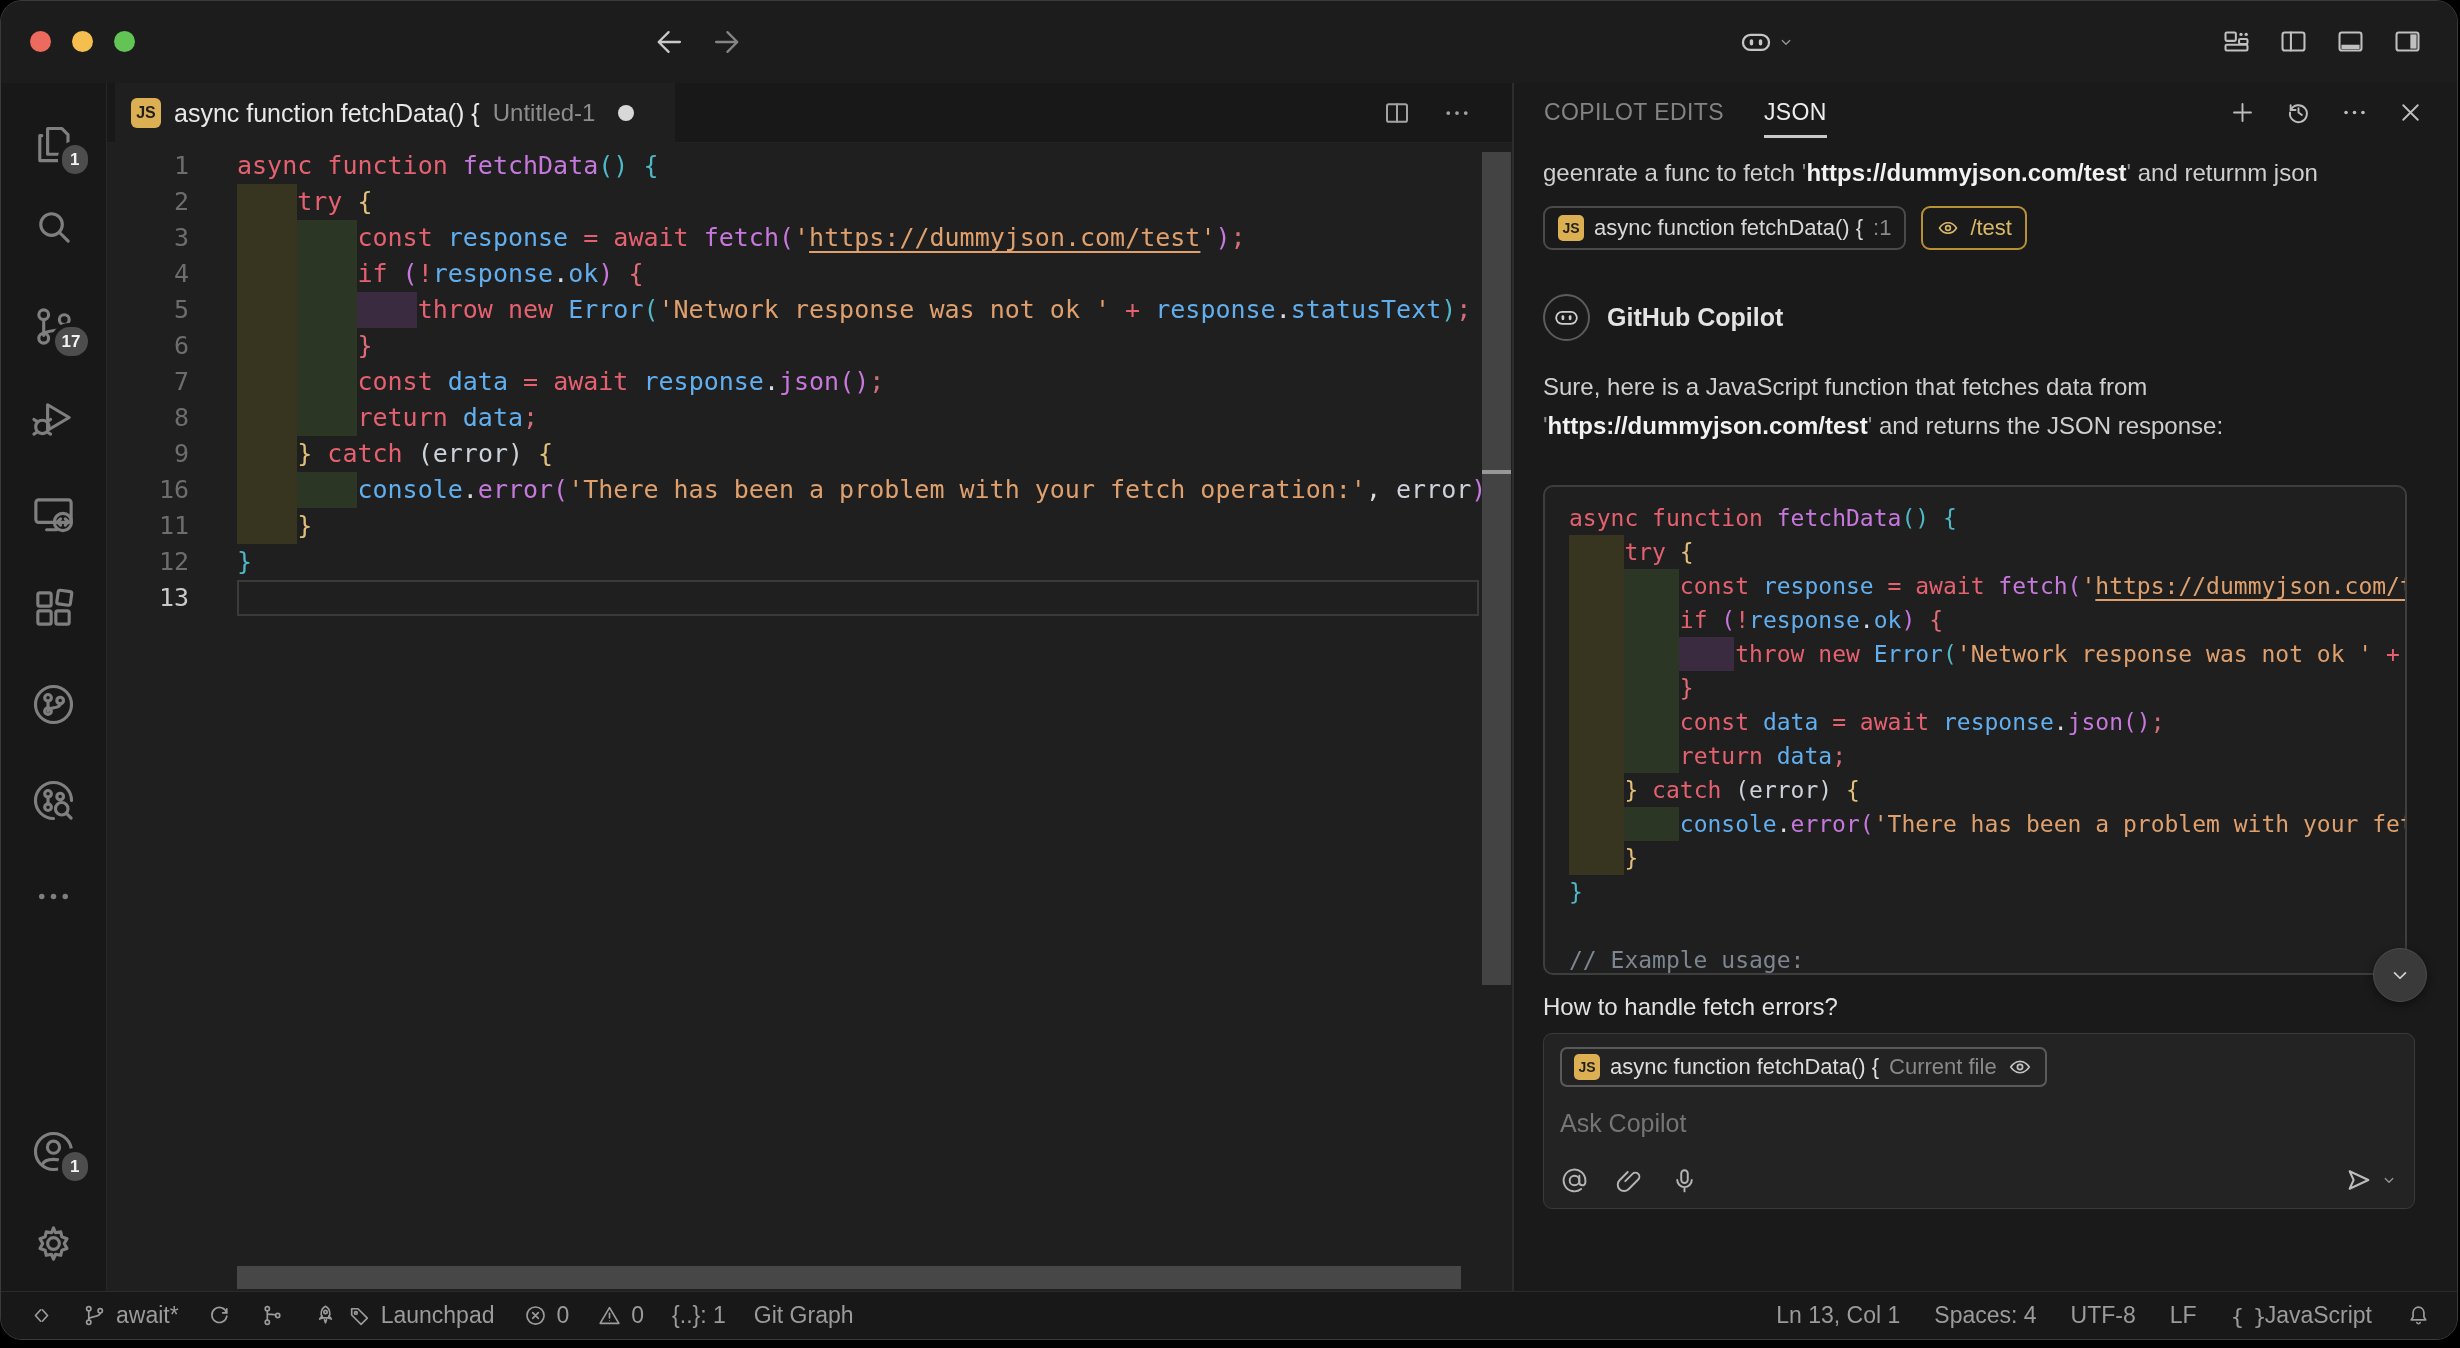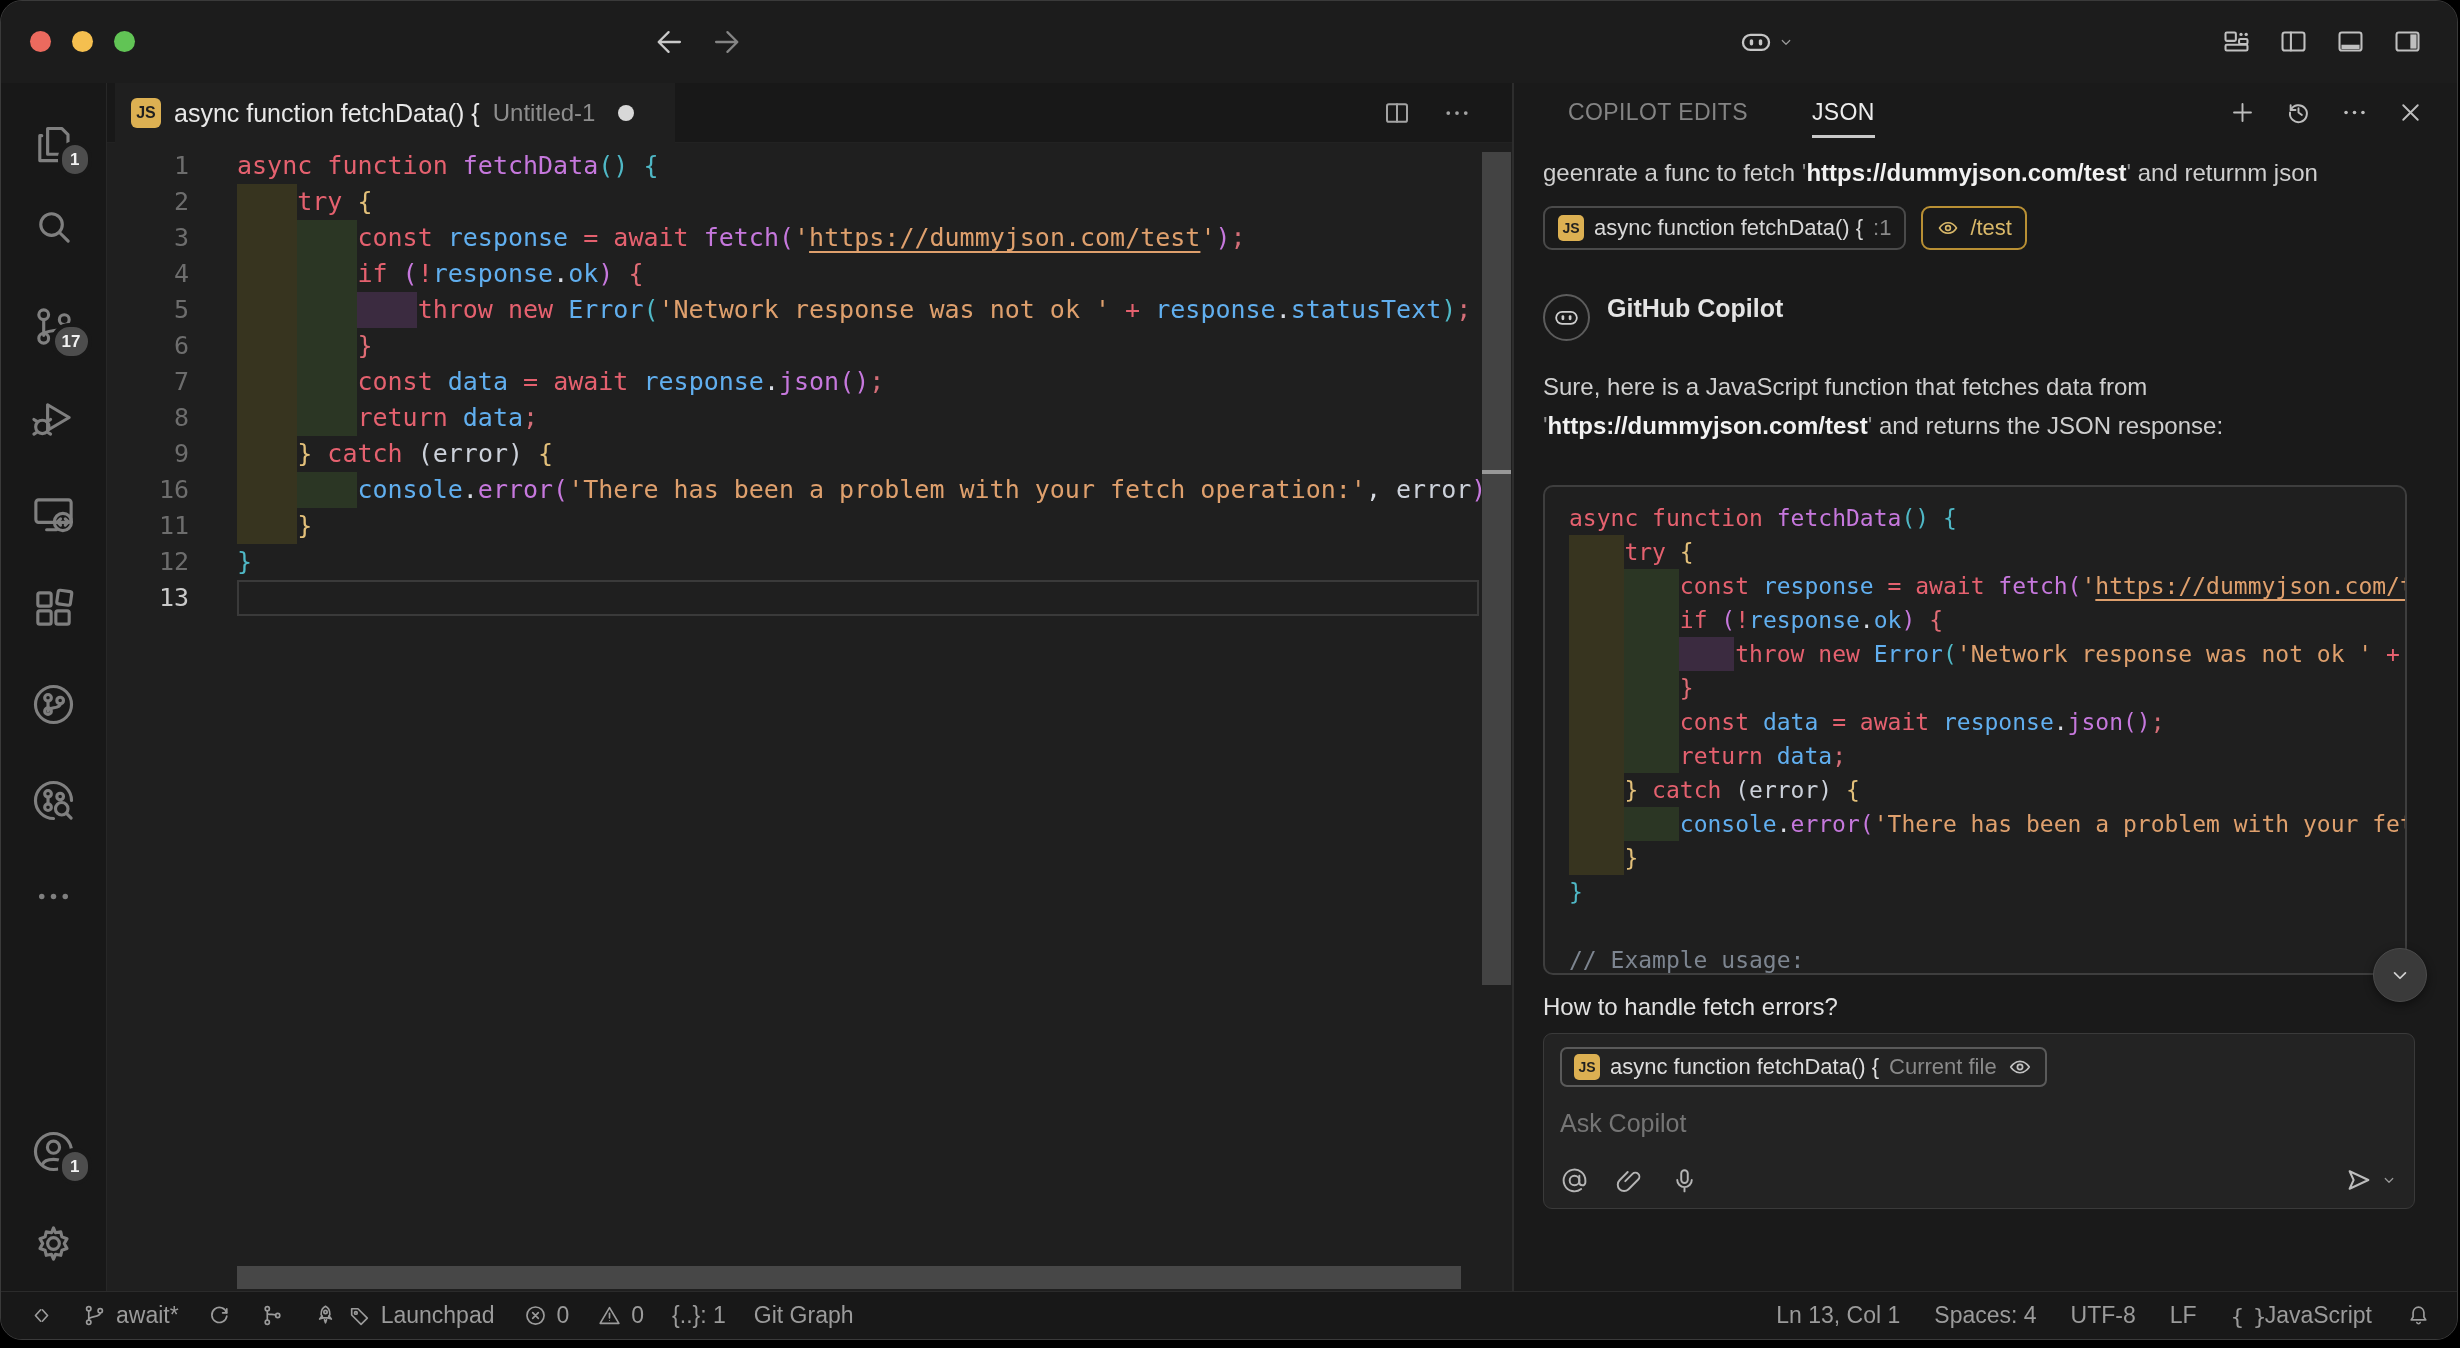--- a/index.html
+++ b/index.html
@@ -51,38 +51,38 @@
   .tk{position:relative;}
   .vscroll{position:absolute;left:1375px;width:29px;top:9px;height:833px;background:#434343;}
   .vmark{position:absolute;left:1375px;width:29px;top:327px;height:4px;background:#989898;z-index:2;}
   .hscroll{position:absolute;left:130px;bottom:2px;width:1224px;height:23px;background:#474747;}
 
   .vdivider{width:2px;background:#2d2d2d;flex:none;}
 
   
   .chatpanel{flex:1;background:#1a1a1a;display:flex;flex-direction:column;position:relative;overflow:hidden;}
   .chathead{height:59px;flex:none;display:flex;align-items:center;padding:0 34px 0 30px;}
-  .chtab{font-size:23px;letter-spacing:.4px;margin-right:40px;position:relative;white-space:nowrap;margin-left:24px;}
+  .chtab{font-size:23px;letter-spacing:.4px;margin-right:40px;position:relative;white-space:nowrap;}
   .chtab.dim{color:#848484;}
   .chtab.active{color:#ececec;}
   .chtab.active::after{content:"";position:absolute;left:0;right:0;bottom:-12px;height:3px;background:#c9c9c9;}
   .chactions{margin-left:auto;display:flex;gap:27px;color:#bdbdbd;}
   .chactions .ico{width:29px;height:29px;}
   .chatbody{flex:1;padding:0 29px;position:relative;overflow:hidden;}
 
   .usermsg{margin-top:14px;font-size:24px;color:#cfcfcf;line-height:34px;}
   .p-dim{color:#8f8f8f;}
   .p-hl{color:#f2f2f2;font-weight:600;}
   .chipsrow{margin-top:16px;display:flex;gap:15px;}
   .chip{height:44px;border:2px solid #4a4a4a;border-radius:9px;display:flex;align-items:center;gap:10px;padding:0 13px;box-sizing:border-box;font-size:22px;color:#d8d8d8;}
   .chip .jsbadge{width:26px;height:26px;border-radius:5px;font-size:14px;}
   .chip .suffix{color:#8a8a8a;}
   .chip.accent{border-color:#b99034;color:#d9b869;}
   .chip .ico{width:24px;height:24px;}
-  .cophead{margin-top:44px;display:flex;align-items:flex-start;gap:17px;}
+  .cophead{margin-top:44px;display:flex;align-items:center;gap:17px;}
   .avatar{width:47px;height:47px;border-radius:50%;border:2px solid #5c5c5c;display:flex;align-items:center;justify-content:center;color:#cfcfcf;box-sizing:border-box;}
   .avatar .ico{width:27px;height:27px;}
   .copname{font-size:25px;font-weight:700;color:#e4e4e4;}
   .refsrow{margin-top:18px;display:flex;align-items:center;gap:12px;color:#8d8d8d;font-size:23px;padding-left:6px;}
   .refsrow .ico{width:22px;height:22px;}
   .answer{margin-top:26px;font-size:24px;line-height:39px;color:#cfcfcf;max-width:880px;}
   .codeblock{margin-top:40px;width:864px;height:490px;border:2px solid #3e3e3e;border-radius:10px;background:#1f1f1f;box-sizing:border-box;overflow:hidden;padding:14px 0 0 24px;font-family:"DejaVu Sans Mono",monospace;}
   #chat-code{font-size:23px;line-height:34px;}
   #chat-code .cl{height:34px;}
   #chat-code .lc{margin-left:0;width:830px;}

